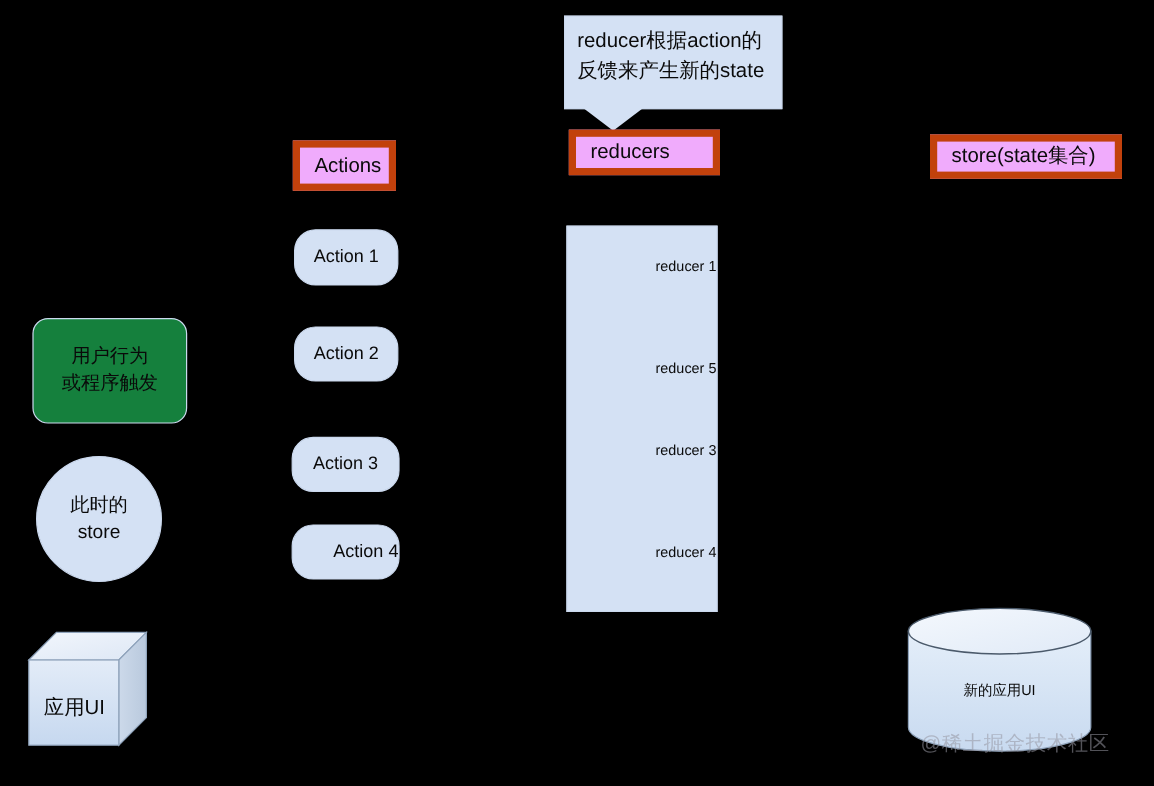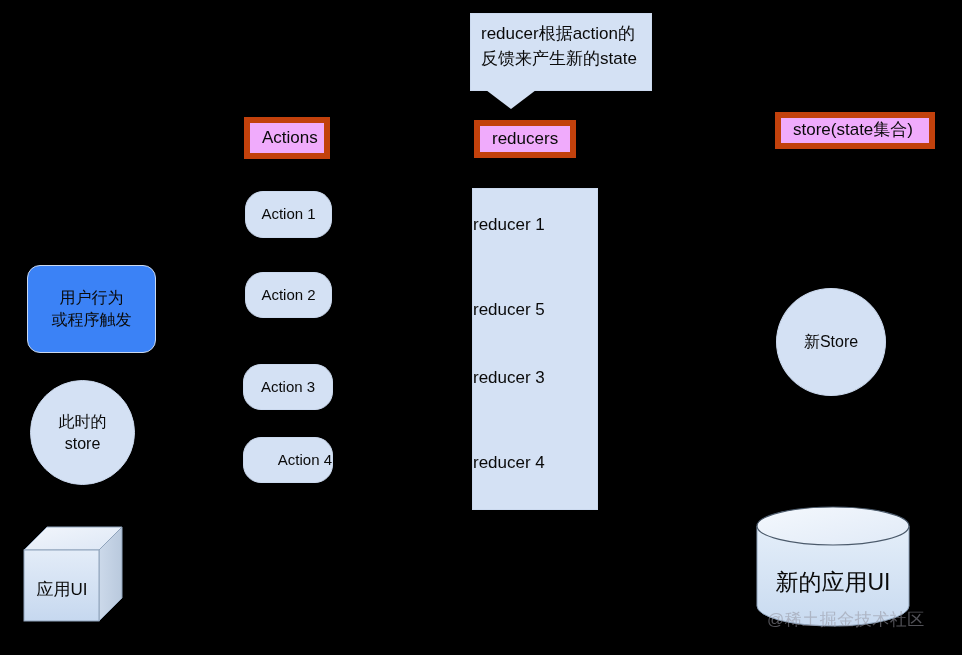--- a/index.html
+++ b/index.html
@@ -51,28 +51,28 @@
   
   .panel {
     background: #d4e1f4;
     border: 1px solid #cbd9ee;
     display: block;
   }
   .panel .row {
     position: absolute;
     left: 0;
     width: 100%;
-    text-align: left;
-    font-size: 17px;
+    text-align: right;
+    font-size: 12px;
     color: #0a0a0a;
   }
 
   
   .roundrect {
-    background: #3b82f6;
+    background: #15803d;
     border: 1px solid #cbd9ee;
     border-radius: 13px;
     font-size: 16px;
   }
 
   
   .circle {
     background: #d4e1f4;
     border: 1px solid #cbd9ee;
     border-radius: 50%;
@@ -109,21 +109,21 @@
     white-space: nowrap;
   }
 
   
   .cyl-wrap { position: absolute; }
   .cyl-wrap svg { display: block; }
   .cyl-label {
     position: absolute;
     width: 100%;
     text-align: center;
-    font-size: 23px;
+    font-size: 12px;
     color: #0a0a0a;
     white-space: nowrap;
   }
 
   .watermark {
     position: absolute;
     color: rgba(150,150,160,0.55);
     font-size: 17px;
     white-space: nowrap;
     letter-spacing: 0.5px;
@@ -136,21 +136,21 @@
 
   <div class="node callout" style="left:470px; top:13px; width:182px; height:78px;">
     <span>reducer根据action的反馈来产生新的state</span>
   </div>
   <div class="callout-tail" style="left:486px; top:90px;"></div>
 
   <div class="node bar" style="left:244px; top:117px; width:86px; height:42px;">
     <span>Actions</span>
   </div>
 
-  <div class="node bar" style="left:474px; top:120px; width:102px; height:38px;">
+  <div class="node bar" style="left:474px; top:108px; width:126px; height:38px;">
     <span>reducers</span>
   </div>
 
   <div class="node bar" style="left:775px; top:112px; width:160px; height:37px;">
     <span>store(state集合)</span>
   </div>
 
   <div class="node roundrect" style="left:27px; top:265px; width:129px; height:88px;">
     <span>用户行为
 或程序触发</span>
@@ -197,23 +197,20 @@
     <span>Action 4</span>
   </div>
 
   <div class="node panel" style="left:472px; top:188px; width:126px; height:322px;">
     <div class="row" style="top:25px;">reducer 1</div>
     <div class="row" style="top:110px;">reducer 5</div>
     <div class="row" style="top:178px;">reducer 3</div>
     <div class="row" style="top:263px;">reducer 4</div>
   </div>
 
-  <div class="node circle" style="left:776px; top:288px; width:110px; height:108px;">
-    <span>新Store</span>
-  </div>
 
   <div class="cyl-wrap" style="left:755px; top:505px;">
     <svg width="156" height="122" viewBox="0 0 156 122" xmlns="http://www.w3.org/2000/svg">
       <defs>
         <linearGradient id="cylBody" x1="0" y1="0" x2="0" y2="1">
           <stop offset="0%" stop-color="#e4eef9"></stop>
           <stop offset="100%" stop-color="#c8daf0"></stop>
         </linearGradient>
         <linearGradient id="cylTop" x1="0" y1="0" x2="1" y2="1">
           <stop offset="0%" stop-color="#f4f8fd"></stop>

